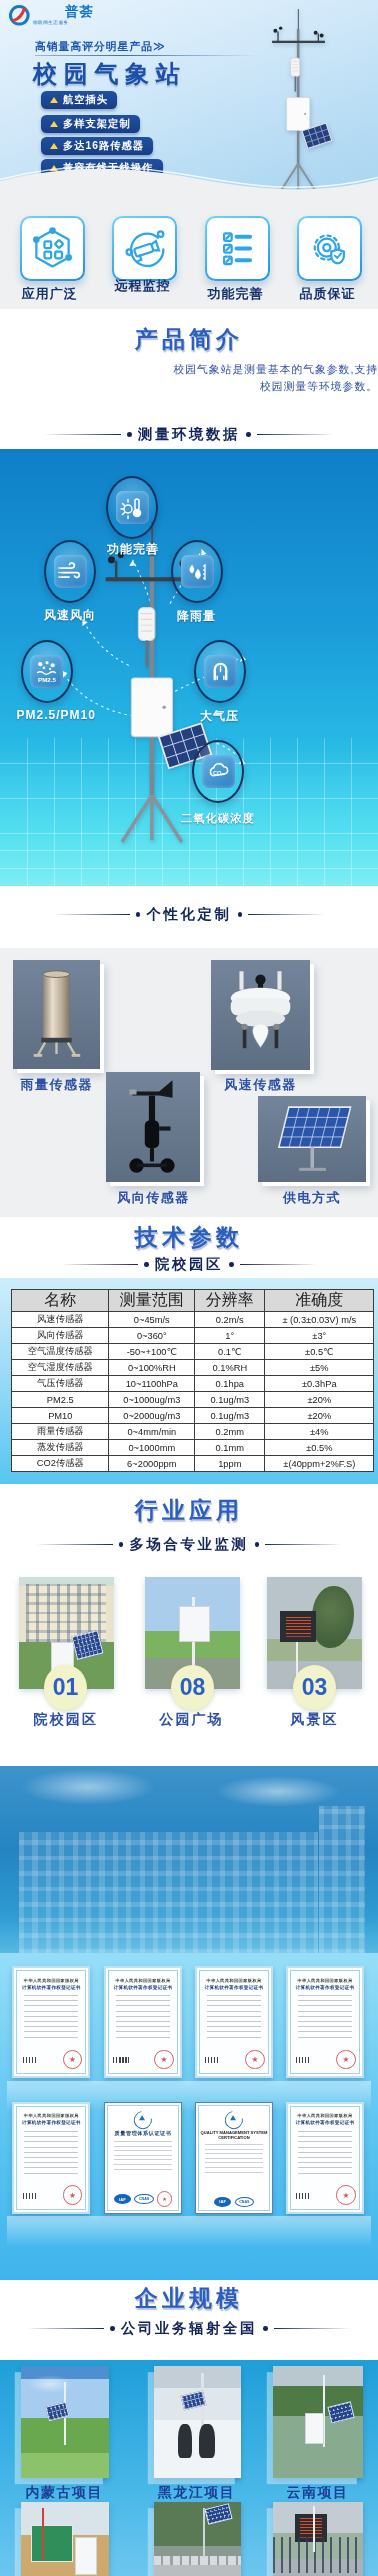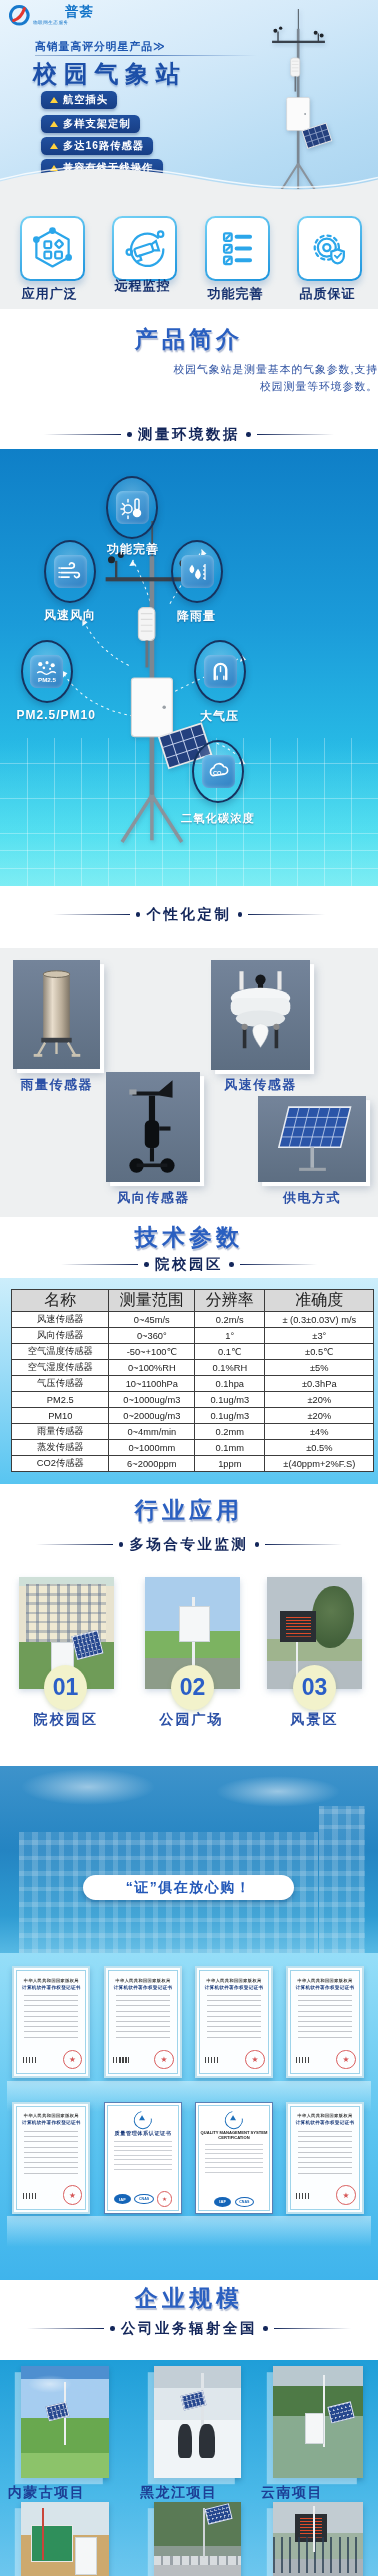--- a/index.html
+++ b/index.html
@@ -119,21 +119,21 @@
   .iaf{width:17.5px;height:10.3px;border-radius:50%;background:#1565b8;color:#fff;font-size:4.1px;font-weight:bold;
         display:flex;align-items:center;justify-content:center;}
   .cnas{width:19.6px;height:10.3px;border-radius:50%;border:1px solid #1565b8;color:#1565b8;font-size:3.6px;font-weight:bold;
         display:flex;align-items:center;justify-content:center;box-sizing:border-box;}
   .refl{position:absolute;left:7.2px;width:364px;height:31px;
         background:linear-gradient(180deg,rgba(235,250,255,.5),rgba(235,250,255,0));}
   
   #projects{left:0;top:2360px;width:378px;height:294px;
         background:linear-gradient(180deg,#1f9ed8 0%,#49b8e8 45%,#8fd4f4 100%);}
   .proj{position:absolute;box-shadow:-6.2px 6.2px 0 rgba(198,234,250,.55),0 3.1px 5.2px rgba(20,70,110,.3);overflow:hidden;}
-  .projlabel{position:absolute;width:113px;font-size:14px;font-weight:bold;color:#1d3f96;letter-spacing:1.5px;}
+  .projlabel{position:absolute;width:113px;text-align:center;font-size:14px;font-weight:bold;color:#1d3f96;letter-spacing:1.5px;}
   .pole{position:absolute;background:#eceff1;}
   .cab{position:absolute;background:#f5f7f8;border:0.5px solid #cfd6da;}
   .panel{position:absolute;background:#27488f;border:1px solid #e8ecf2;
         background-image:repeating-linear-gradient(90deg,rgba(255,255,255,.5) 0 0.5px,transparent 0.5px 4.1px),
                          repeating-linear-gradient(0deg,rgba(255,255,255,.5) 0 0.5px,transparent 0.5px 3.6px);
         transform:rotate(-14deg);}
   .ledsign{position:absolute;background:#2a2e33;
         background-image:repeating-linear-gradient(0deg,rgba(255,80,40,.85) 0 1px,transparent 1px 3.1px);
         background-size:70% 70%;background-repeat:no-repeat;background-position:center;}
   
@@ -577,35 +577,34 @@
   <div class="photo sc-scenic" style="left:267px;top:1577px;width:95px;height:112px">
     <div class="tree"></div>
     <div class="ledsign" style="left:14%;top:30%;width:38%;height:28%"></div>
     <div class="pole" style="left:30%;top:58%;width:3%;height:34%"></div>
   </div>
 
   <div class="num-ell" style="left:44px;top:1665px">
       <span>01</span>
     </div>
   <div class="num-ell" style="left:171px;top:1665px">
-      <span>02</span>
+      <span>08</span>
     </div>
   <div class="num-ell" style="left:293px;top:1665px">
       <span>03</span>
     </div>
   <div class="caselabel" style="left:9.3px;top:1711px">院校园区</div>
   <div class="caselabel" style="left:135px;top:1711px">公园广场</div>
   <div class="caselabel" style="left:258px;top:1711px">风景区</div>
 
   <div id="branddirect" class="abs">
     <div class="cloud" style="left:20.6px;top:3.1px;width:134px;height:36px"></div>
     <div class="cloud" style="left:216px;top:10.3px;width:124px;height:31px"></div>
     <div class="bld" style="left:18.5px;top:66px;width:299px;height:121px"></div>
     <div class="bld" style="left:319px;top:40px;width:46px;height:147px"></div>
-    <div id="bd-pill" class="abs">“证”俱在放心购！</div>
   </div>
 
   <div id="certs" class="abs">
 
     <div class="cert" style="left:12.4px;top:13.4px">
       <div class="cr-office">中华人民共和国国家版权局</div>
         <div class="cr-title">计算机软件著作权登记证书</div>
       <div class="cr-lines"></div>
         <div class="cr-bar"></div>
       <div class="cr-seal">

